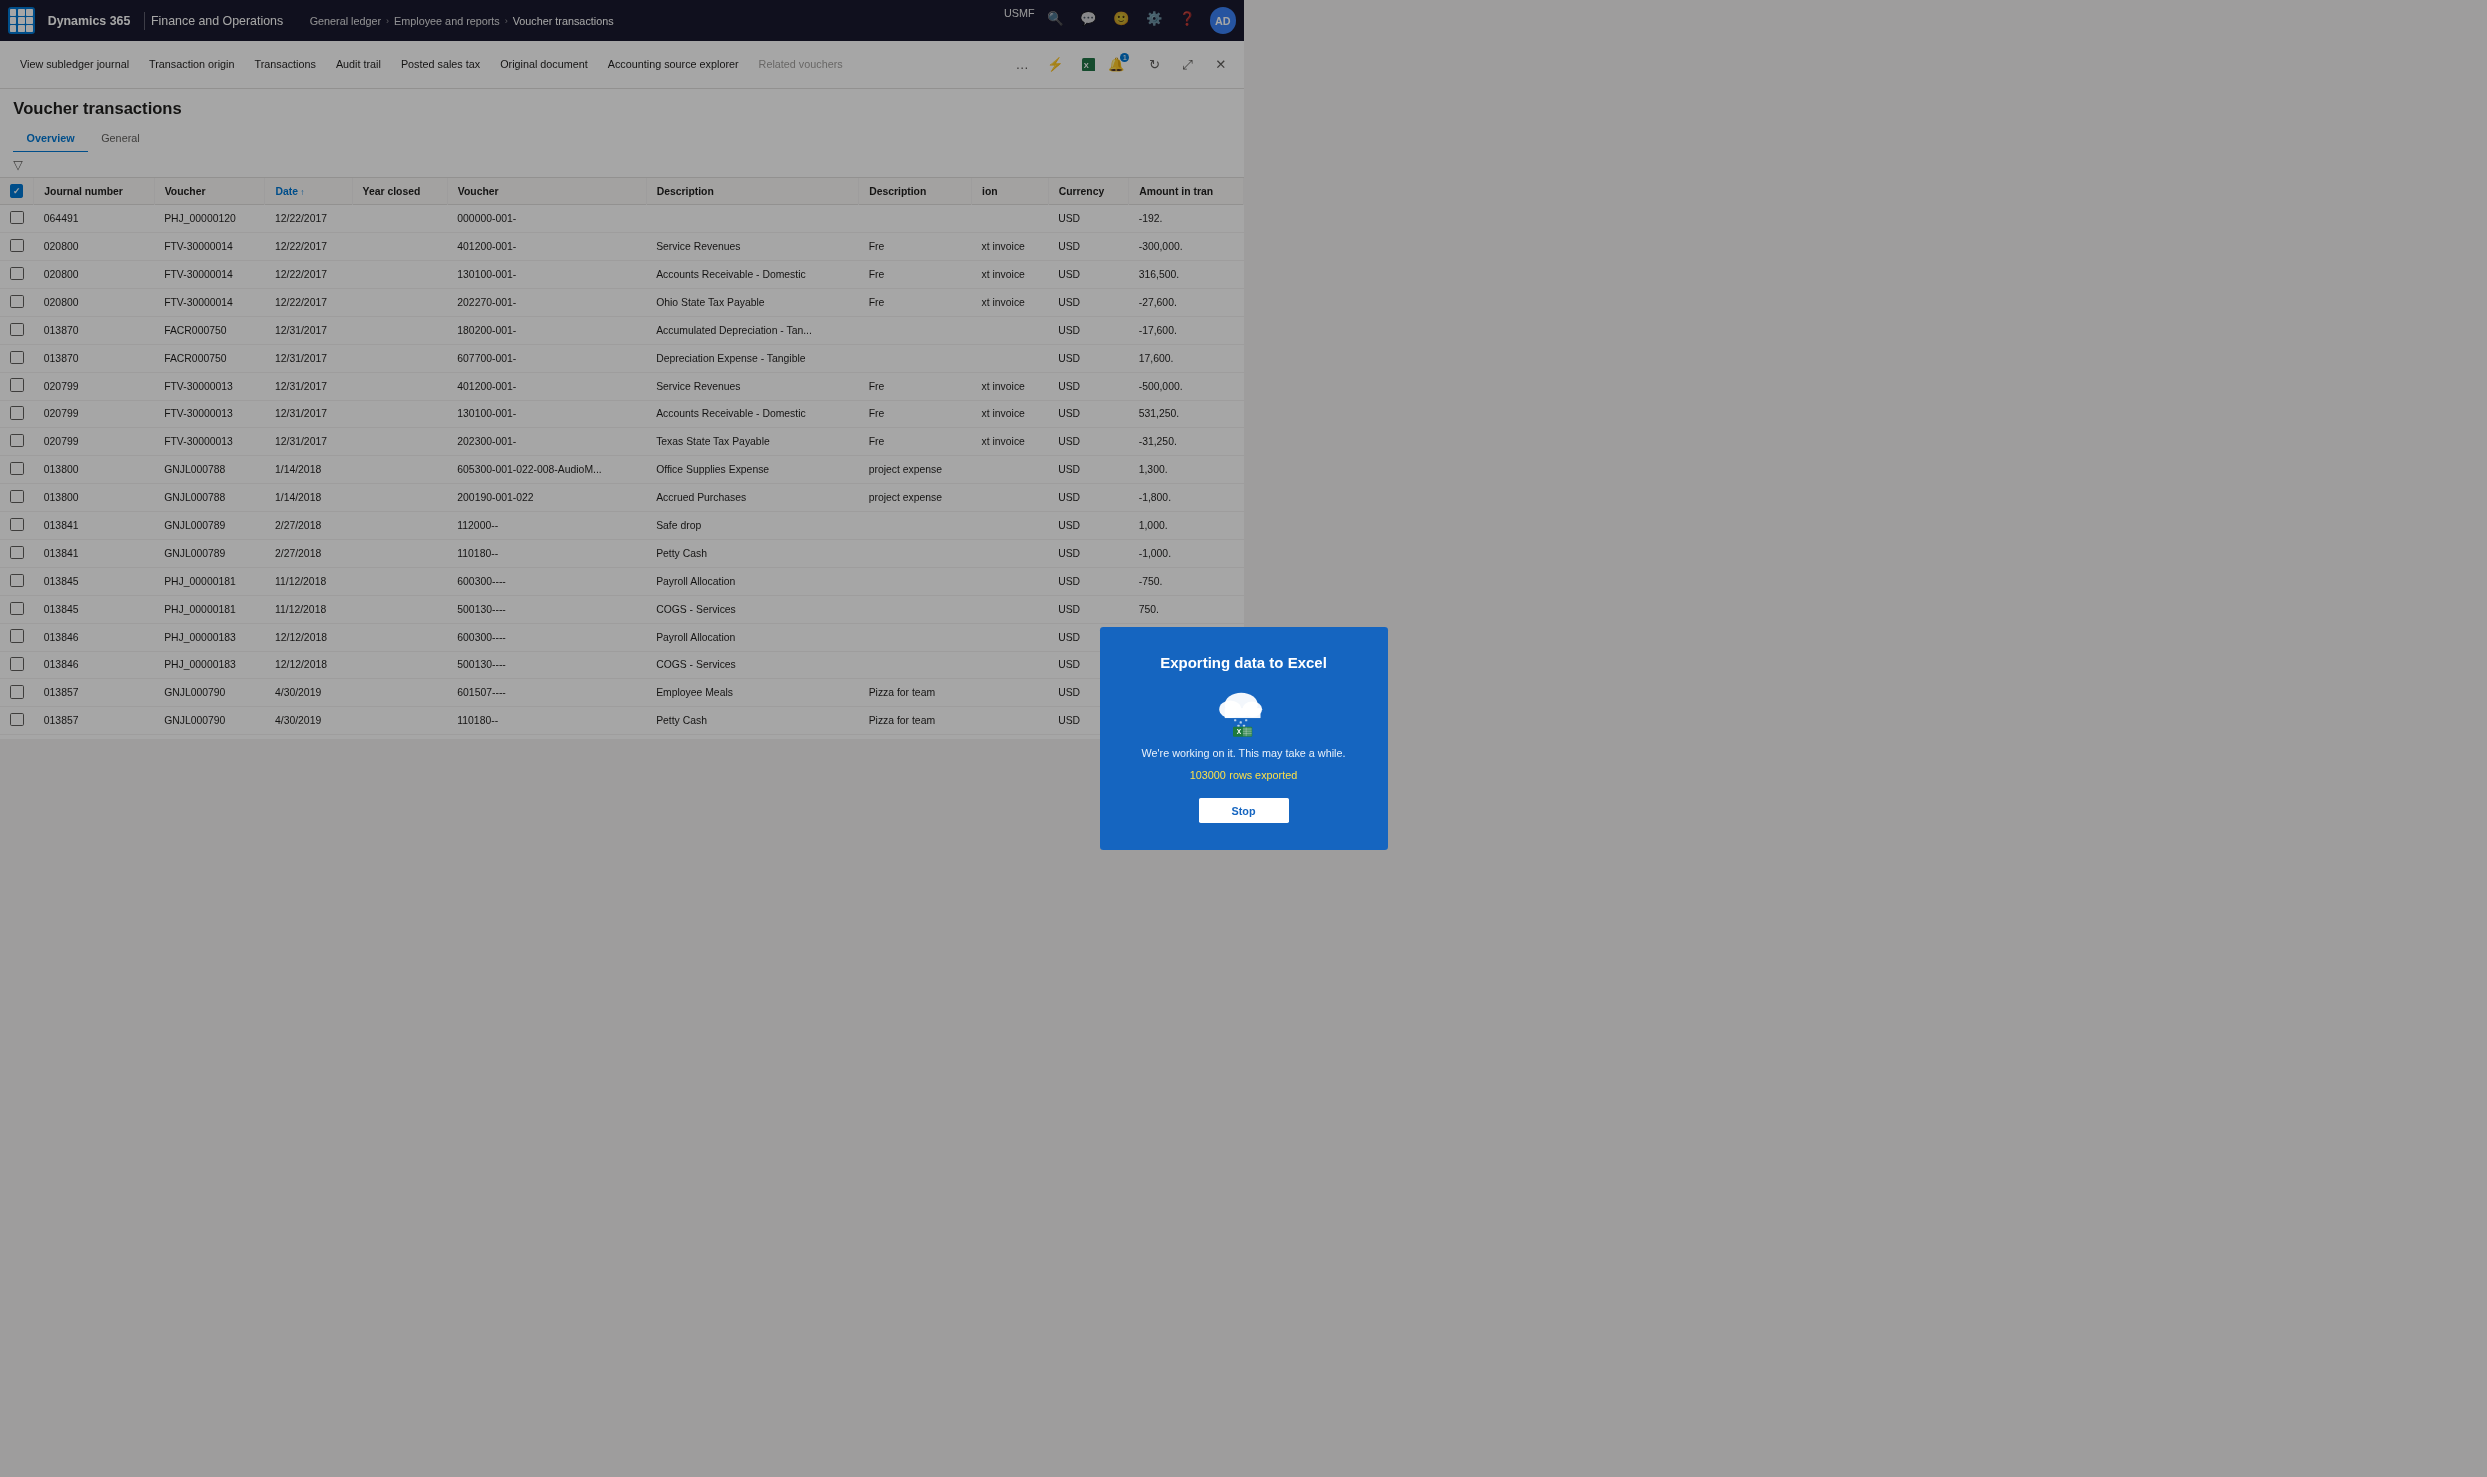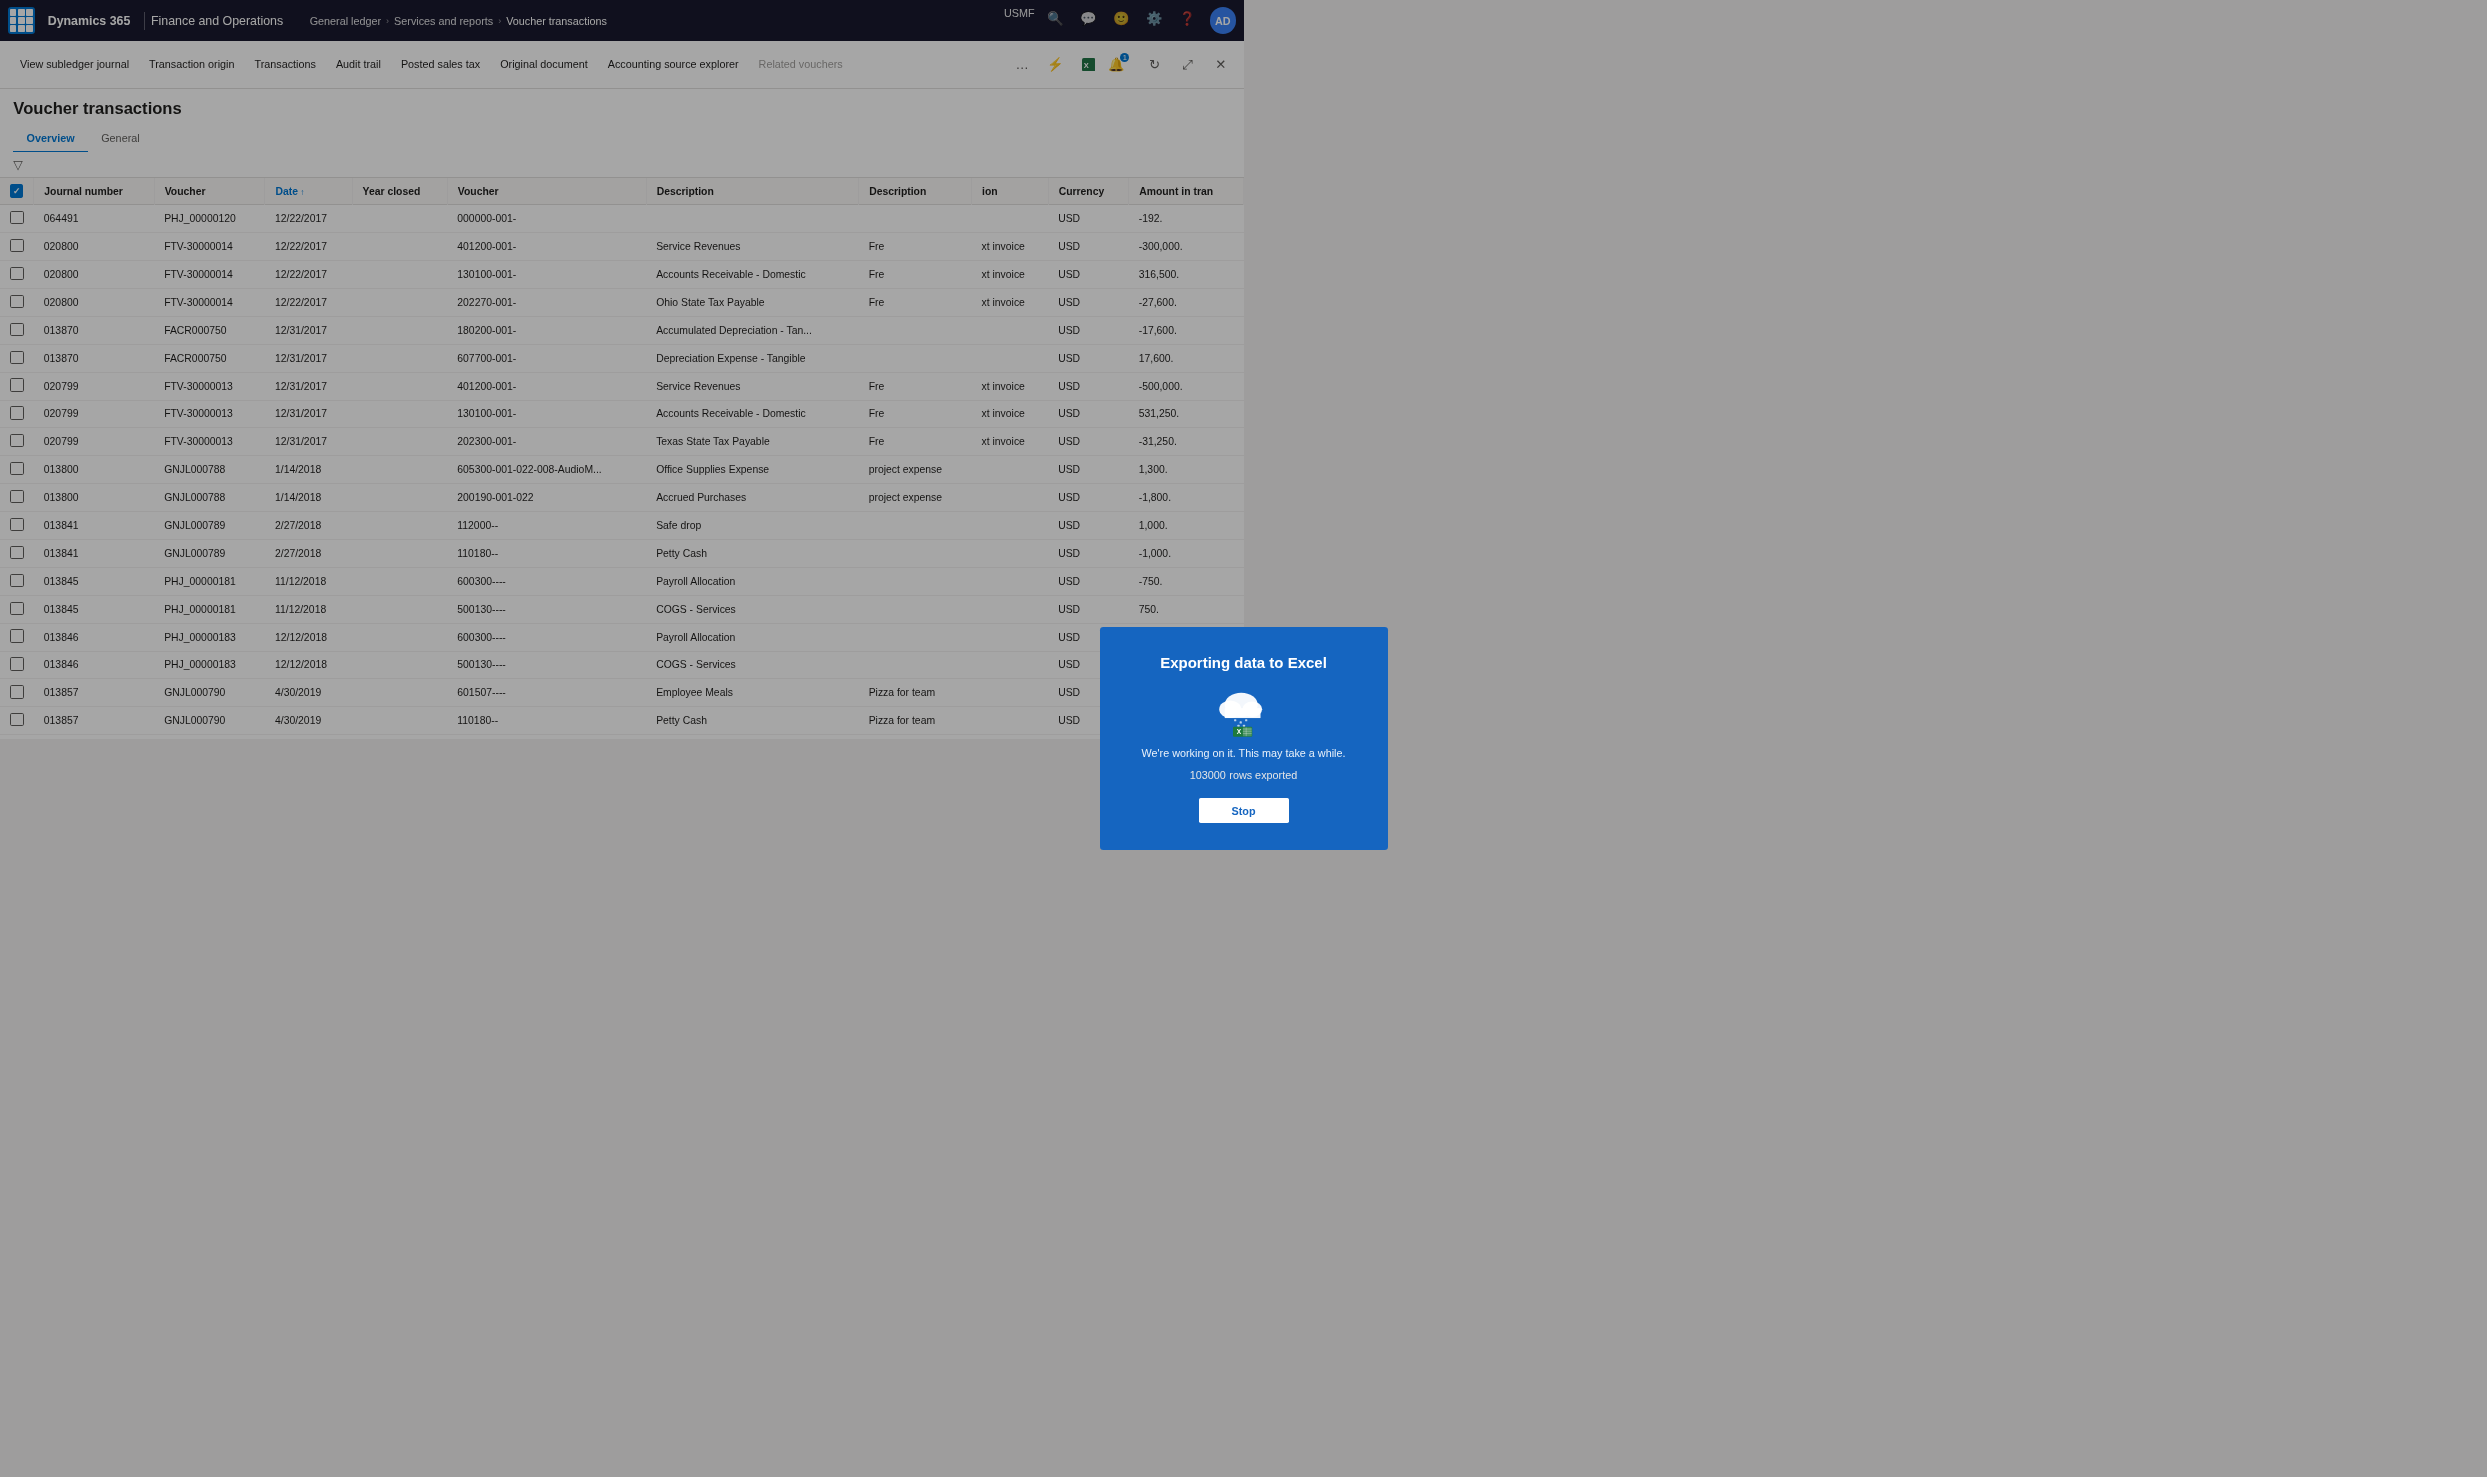--- a/index.html
+++ b/index.html
@@ -189,21 +189,21 @@
       margin-bottom: 16.6px;
     }
     .cloud-icon {
       width: 66px; height: 50px; margin-bottom: 10px;
     }
     .modal-message {
       font-size: 10.8px; color: rgba(255,255,255,0.9);
       margin-bottom: 8.3px;
     }
     .modal-count {
-      font-size: 12.4px; font-weight: 700; color: #e5e5e5;
+      font-size: 12.4px; font-weight: 700; color: #fde047;
       margin-bottom: 16.6px;
     }
     .modal-count span { font-weight: 400; font-size: 10.8px; }
     .stop-btn {
       background: #fff; color: #1565c0;
       border: none; border-radius: 1.7px;
       padding: 6.6px 33px;
       font-size: 10.8px; font-weight: 600;
       cursor: pointer;
     }
@@ -226,21 +226,21 @@
     </div>
   </div>
   <div class="top-bar-logo">
     <span class="d365">Dynamics 365</span>
     <span class="divider"></span>
     <span class="fno">Finance and Operations</span>
   </div>
   <div class="breadcrumb">
     <a>General ledger</a>
     <span class="sep">›</span>
-    <a>Services and reports</a>
+    <a>Employee and reports</a>
     <span class="sep">›</span>
     <span class="current">Voucher transactions</span>
   </div>
   <div class="top-bar-spacer"></div>
   <div class="top-bar-right">
     <span class="top-bar-company">USMF</span>
     <div class="top-bar-icon">🔍</div>
     <div class="top-bar-icon">💬</div>
     <div class="top-bar-icon">🙂</div>
     <div class="top-bar-icon">⚙️</div>

